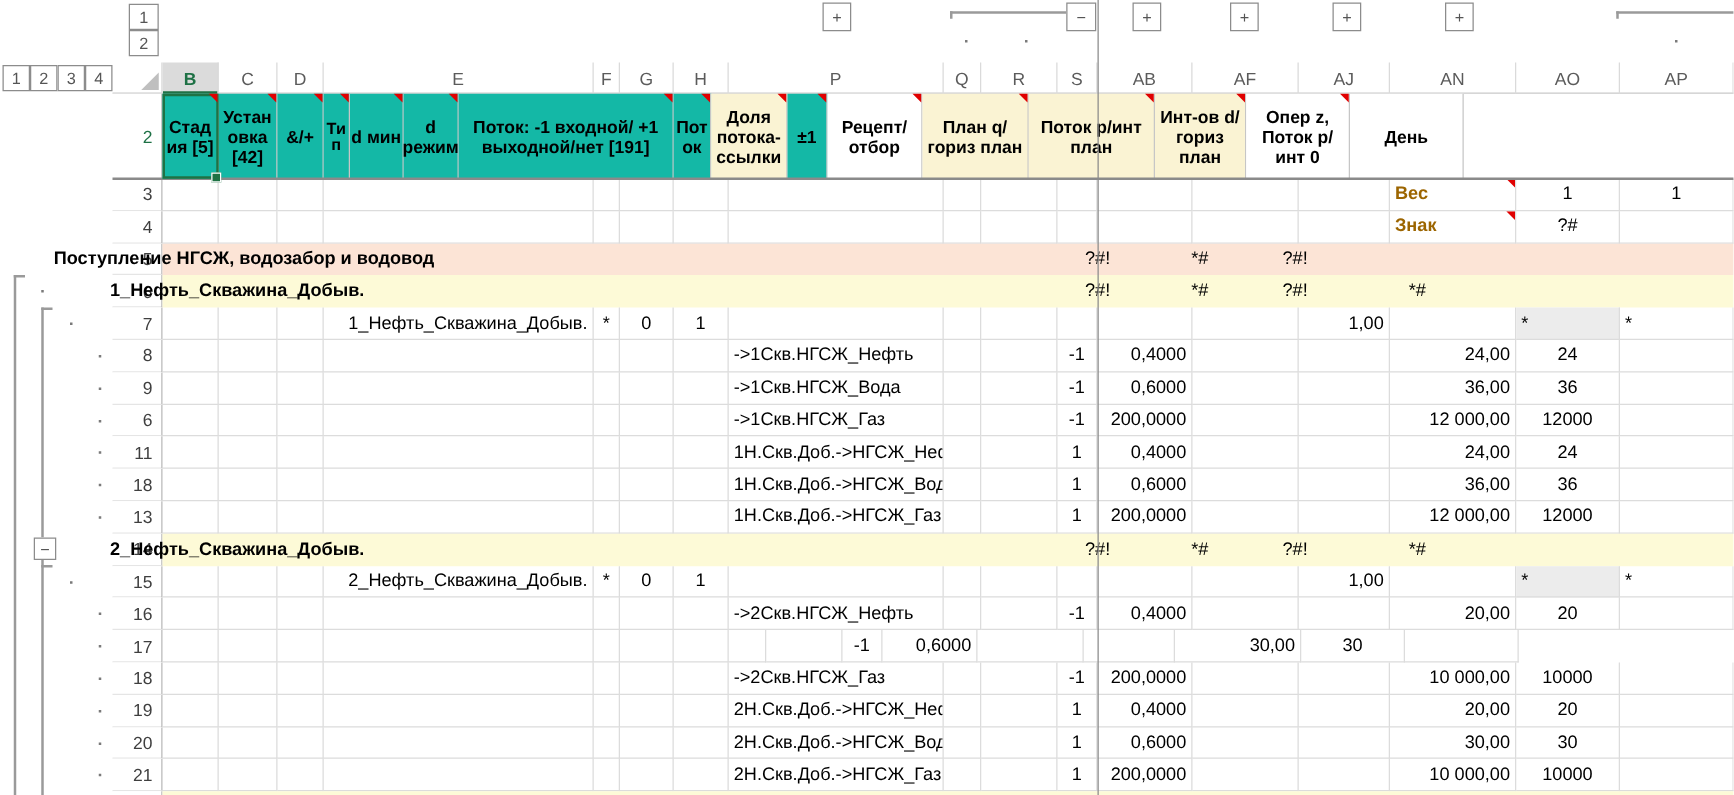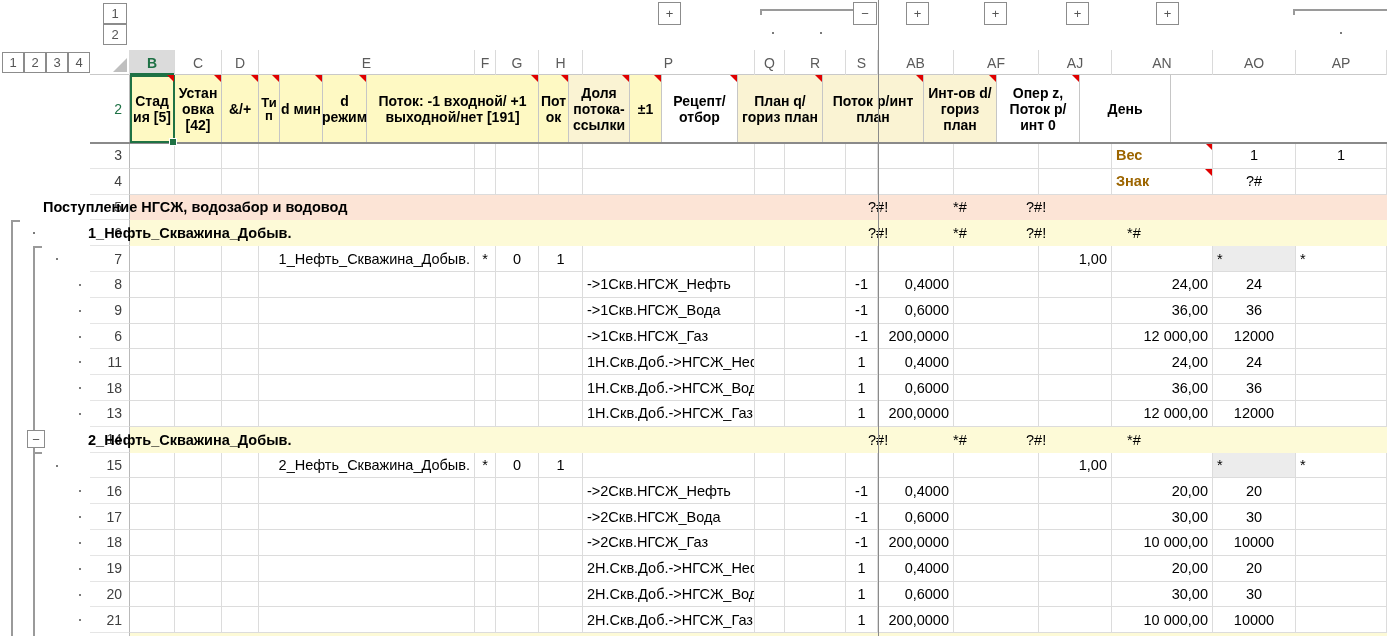--- a/index.html
+++ b/index.html
@@ -13,21 +13,21 @@
   .letter.selcol{background:#DBDBDB;color:#1E7145;font-weight:700;box-shadow:inset 0 -2px 0 #1E7145;}
   .corner{box-sizing:border-box;width:40px;height:25px;position:relative;border-right:1px solid #DADADA;}
   .corner-tri{position:absolute;right:2px;bottom:3px;width:0;height:0;
               border-bottom:14px solid #BFBFBF;border-left:14px solid transparent;}
 
   
   .hrow{position:absolute;left:90px;top:75px;height:68px;display:flex;}
   .hcell{box-sizing:border-box;position:relative;height:68px;border-right:1px solid #C6C6C6;
          display:flex;align-items:center;justify-content:center;text-align:center;
          font-weight:700;font-size:14px;line-height:16px;padding:1px 1px;}
-  .f-gray{background:#fef9c3;}
+  .f-gray{background:#14b8a6;}
   .f-yellow{background:#FAF3D3;}
   .f-white{background:#FFFFFF;}
   .breakall{word-break:break-all;}
   .vert{font-size:13px;line-height:13px;}
   .cmt::after{content:'';position:absolute;top:0;right:0;width:0;height:0;
               border-top:7px solid #E00000;border-left:7px solid transparent;}
   .selcell{outline:2px solid #1F7244;outline-offset:-2px;z-index:6;}
   .handle{position:absolute;right:-3px;bottom:-3px;width:6px;height:6px;background:#1F7244;border:1px solid #fff;z-index:7;}
 
   
@@ -380,21 +380,20 @@
       </div>
       <div class="row">
         <div class="rn">17</div>
         <div class="cell a-l" style="width: 45px;"></div>
         <div class="cell a-l" style="width: 47px;"></div>
         <div class="cell a-l" style="width: 37px;"></div>
         <div class="cell a-l" style="width: 216px;"></div>
         <div class="cell a-l" style="width: 21px;"></div>
         <div class="cell a-l" style="width: 43px;"></div>
         <div class="cell a-l" style="width: 44px;"></div>
-        <div class="cell a-l" style="width: 172px;">-&gt;2Скв.НГСЖ_Вода</div>
         <div class="cell a-l" style="width: 30px;"></div>
         <div class="cell a-l" style="width: 61px;"></div>
         <div class="cell a-c" style="width: 32px;">-1</div>
         <div class="cell a-r" style="width: 76px;">0,6000</div>
         <div class="cell a-l" style="width: 85px;"></div>
         <div class="cell a-l" style="width: 73px;"></div>
         <div class="cell a-r" style="width: 101px;">30,00</div>
         <div class="cell a-c" style="width: 83px;">30</div>
         <div class="cell a-l" style="width: 91px;"></div>
       </div>

